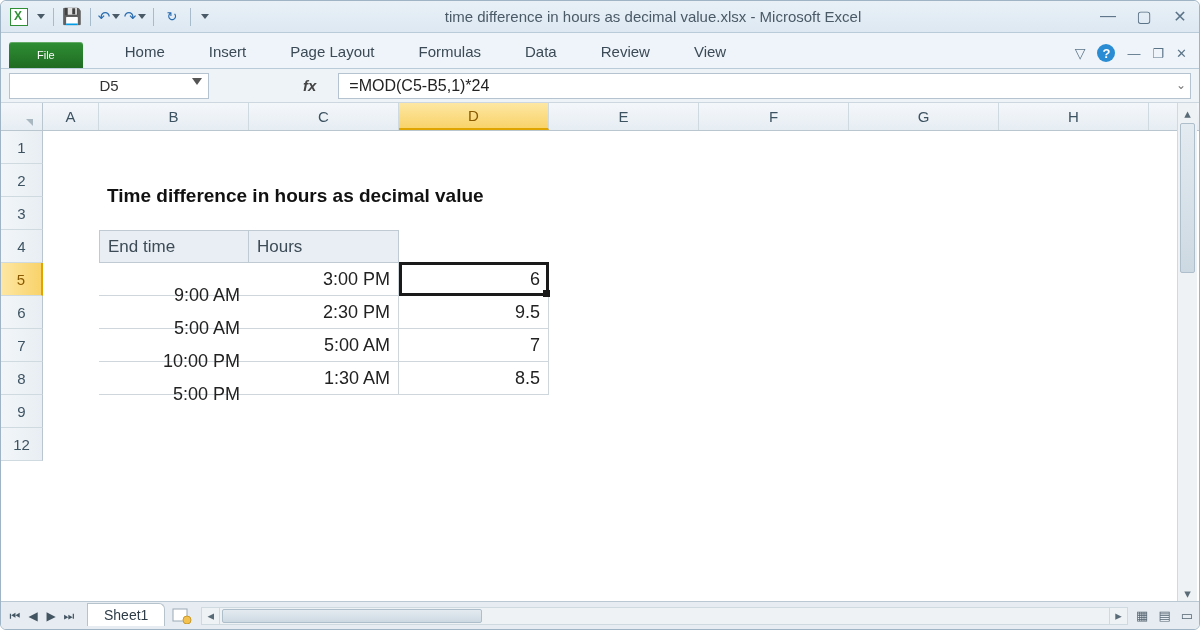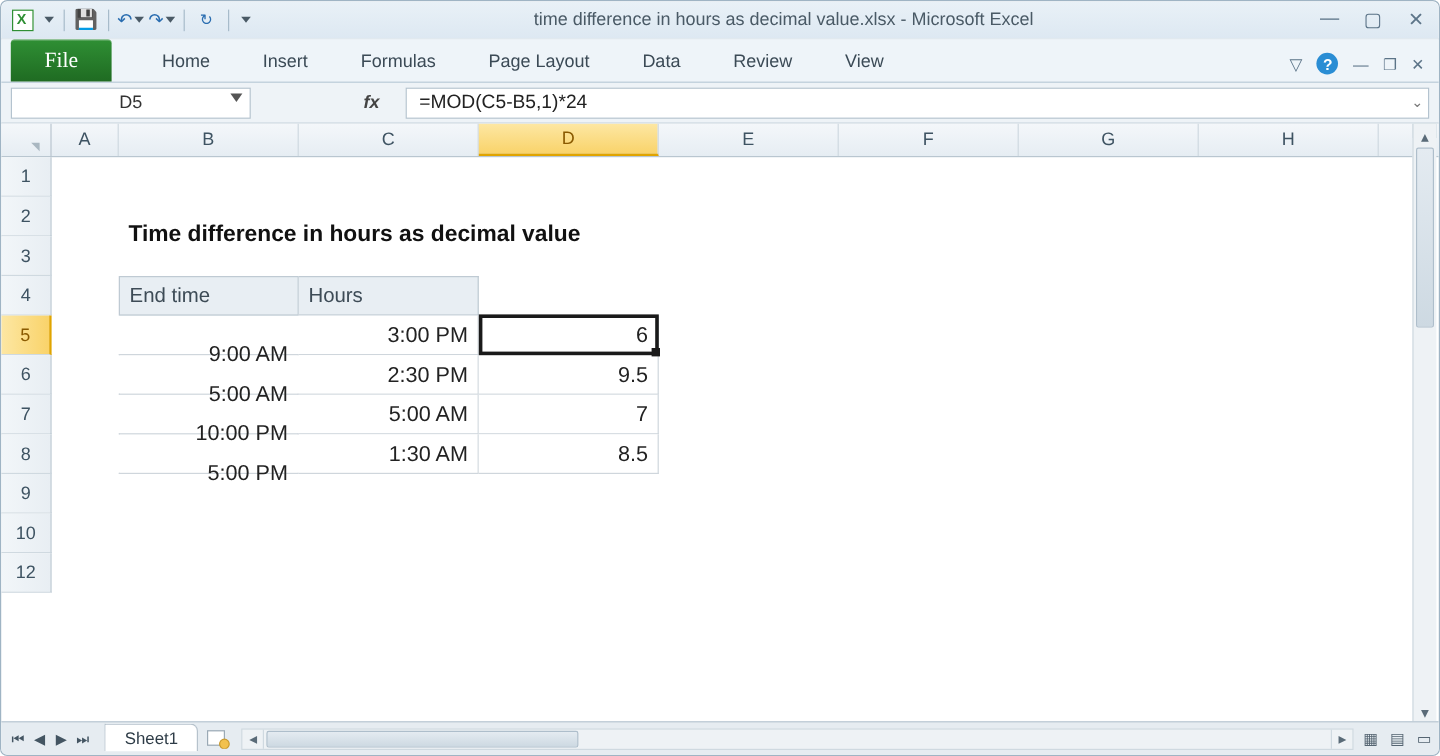--- a/index.html
+++ b/index.html
@@ -41,24 +41,23 @@
     align-items: flex-end;
     padding: 0 8px;
     border-bottom: 1px solid #b9cad8;
     position: relative;
   }
   .file-tab {
     background: linear-gradient(#2f8f34, #1f6b22);
     color: #fff;
     padding: 7px 28px;
     border-radius: 3px 3px 0 0;
-    font-size: 18px;
+    font-size: 11px;
     margin-right: 20px;
     box-shadow: inset 0 1px 0 rgba(255,255,255,0.25);
-    font-family: Liberation Serif, serif;
   }
   .tab { color: #3b4a56; padding: 8px 22px; font-size: 15px; }
   .ribbon-right { position: absolute; right: 12px; bottom: 6px; display: flex; gap: 12px; align-items: center; color: #5c7488; }
   .help-circle { width:18px; height:18px; border-radius:50%; background:#2a8dd4; color:#fff; font-size:13px; font-weight:bold; display:flex; align-items:center; justify-content:center; }
 
   
   .formula-row {
     height: 34px;
     display: flex;
     align-items: center;
@@ -199,22 +198,22 @@
     <span>―</span>
     <span>▢</span>
     <span>✕</span>
   </div>
 </div>
 
 <div class="ribbon">
   <div class="file-tab">File</div>
   <div class="tab">Home</div>
   <div class="tab">Insert</div>
+  <div class="tab">Page Layout</div>
   <div class="tab">Formulas</div>
-  <div class="tab">Page Layout</div>
   <div class="tab">Data</div>
   <div class="tab">Review</div>
   <div class="tab">View</div>
   <div class="ribbon-right">
     <span style="font-size:14px;">▽</span>
     <span class="help-circle">?</span>
     <span>―</span>
     <span>❐</span>
     <span>✕</span>
   </div>
@@ -347,31 +346,20 @@
         <div class="cell colA"></div>
         <div class="cell colB"></div>
         <div class="cell colC"></div>
         <div class="cell colD"></div>
         <div class="cell colE"></div>
         <div class="cell colF"></div>
         <div class="cell colG"></div>
         <div class="cell colH"></div>
       </div>
     <div class="row">
-        <div class="rowhead">10</div>
-        <div class="cell colA"></div>
-        <div class="cell colB"></div>
-        <div class="cell colC"></div>
-        <div class="cell colD"></div>
-        <div class="cell colE"></div>
-        <div class="cell colF"></div>
-        <div class="cell colG"></div>
-        <div class="cell colH"></div>
-      </div>
-    <div class="row">
         <div class="rowhead">12</div>
         <div class="cell colA"></div>
         <div class="cell colB"></div>
         <div class="cell colC"></div>
         <div class="cell colD"></div>
         <div class="cell colE"></div>
         <div class="cell colF"></div>
         <div class="cell colG"></div>
         <div class="cell colH"></div>
       </div>

